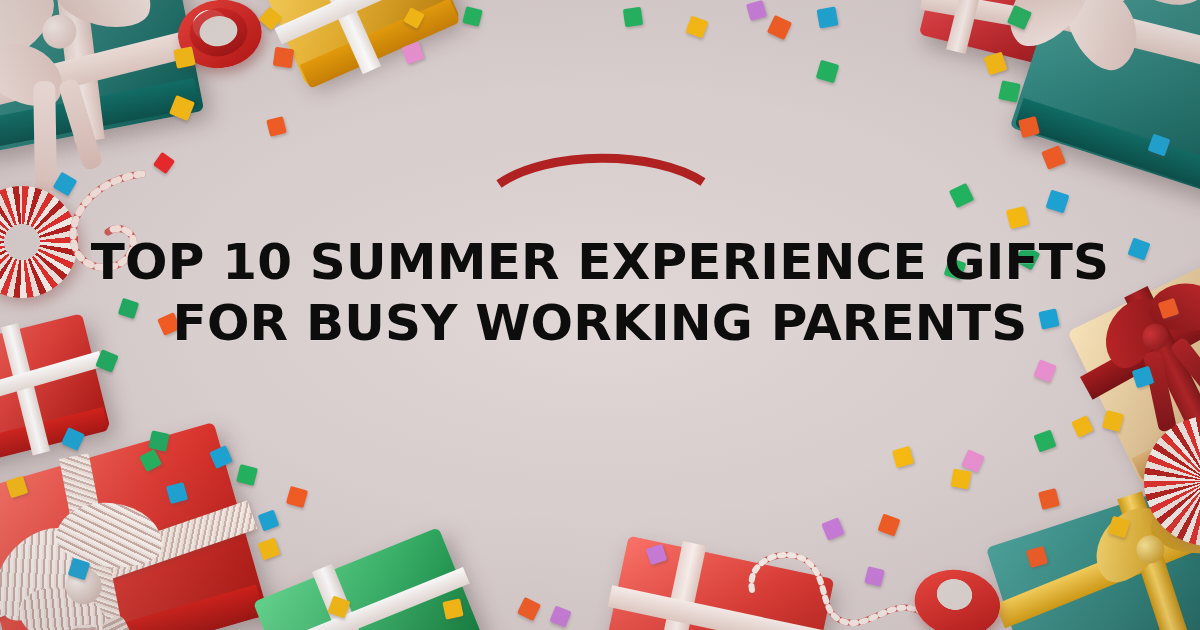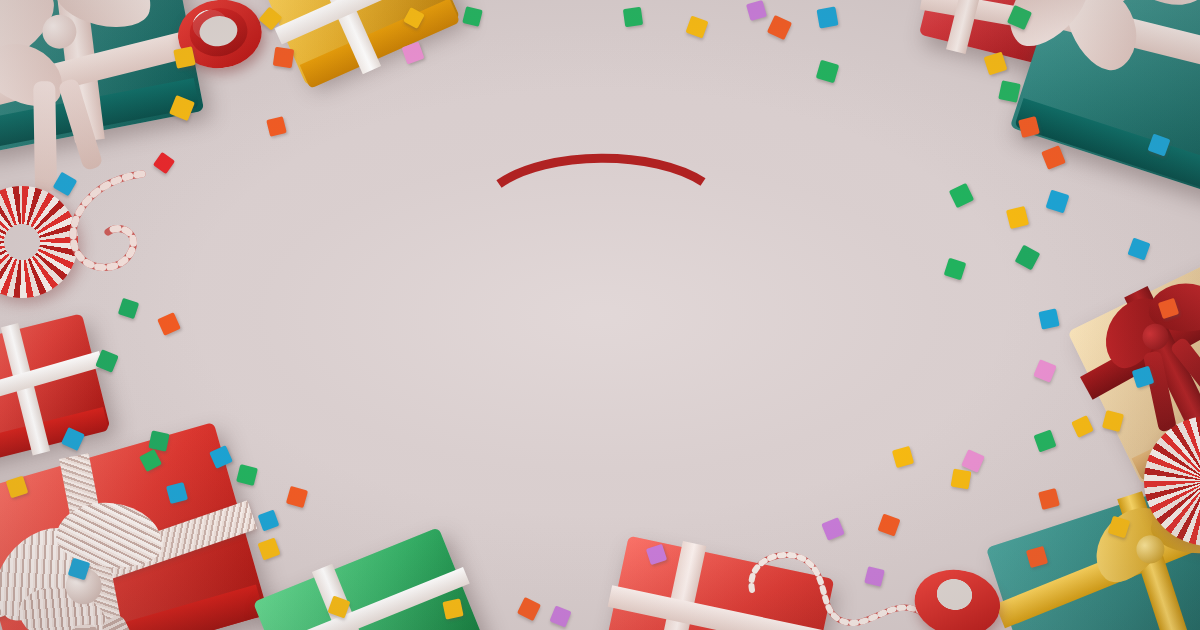--- a/index.html
+++ b/index.html
@@ -326,14 +326,18 @@
       <div class="confetti" style="left: 1150px; top: 136px; width: 18px; height: 18px; background: rgb(26, 163, 212); transform: rotate(20deg);"></div>
       <div class="confetti" style="left: 1160px; top: 300px; width: 17px; height: 17px; background: rgb(241, 90, 34); transform: rotate(-18deg);"></div>
     </div>
 
   <div class="surface-shade"></div>
 
   <svg class="accent-arc" viewBox="0 0 212 44">
     <path id="arc-path" d="M4 36 C 52 2, 160 2, 208 34" stroke="#b02222" stroke-width="9" fill="none" stroke-linecap="butt"></path>
   </svg>
 
+  <div class="headline-wrap">
+    <h1 class="headline" style="color: rgb(13, 13, 13);">TOP 10 SUMMER EXPERIENCE GIFTS
+FOR BUSY WORKING PARENTS</h1>
+  </div>
 
 </div>
 
 </body></html>

